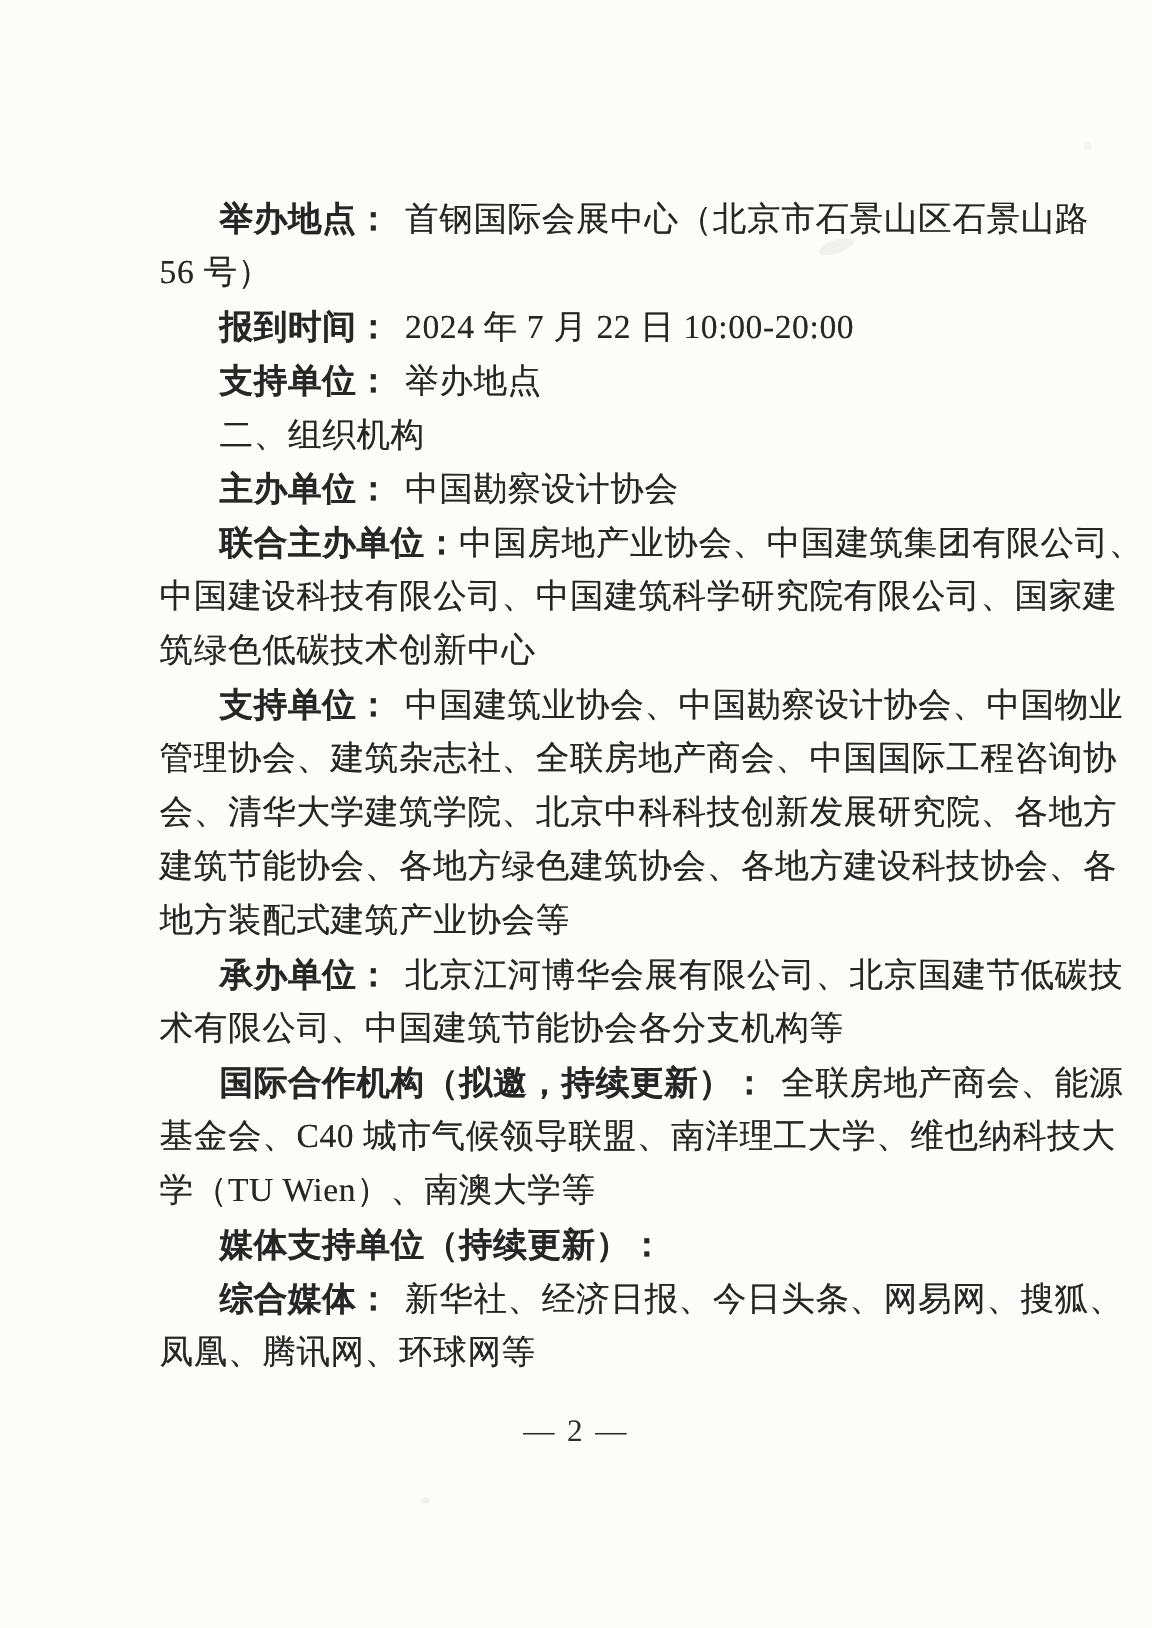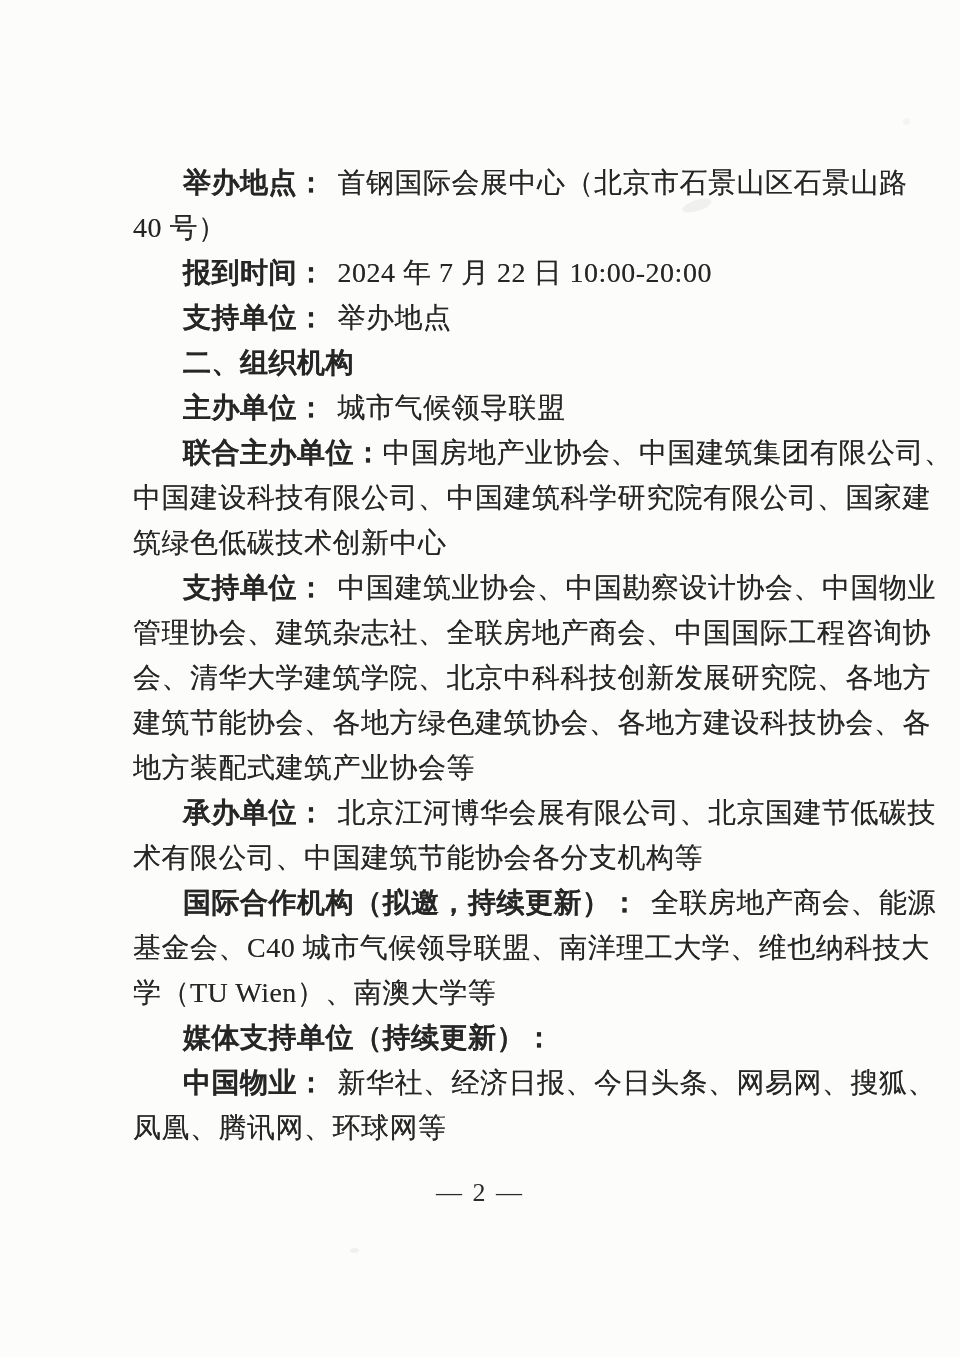--- a/index.html
+++ b/index.html
@@ -32,21 +32,21 @@
   }
   .indent { padding-left: 50px; }
   .lbl {
     font-family: "Liberation Sans", "DejaVu Sans", sans-serif;
     font-weight: 700;
     padding-right: 12px;
   }
   .lbl.tight { padding-right: 0; }
   .heading {
     font-family: "Liberation Sans", "DejaVu Sans", sans-serif;
-    font-weight: 700;
+    font-weight: 400;
   }
   .txt { font-weight: 400; }
   .pagenum {
     position: absolute;
     top: 1170px;
     left: 0;
     width: 100%;
     height: 45px;
     line-height: 45px;
     text-align: center;
@@ -69,29 +69,29 @@
 <div class="paper">
 
   <div class="smudge smudge-1"></div>
   <div class="smudge smudge-2"></div>
   <div class="smudge smudge-3"></div>
 
   <div class="content">
 
     <div class="line indent"><span class="lbl">举办地点：</span><span class="txt">首钢国际会展中心（北京市石景山区石景山路</span></div>
 
-    <div class="line"><span class="txt">40 号）</span></div>
+    <div class="line"><span class="txt">56 号）</span></div>
 
     <div class="line indent"><span class="lbl">报到时间：</span><span class="txt">2024 年 7 月 22 日 10:00-20:00</span></div>
 
     <div class="line indent"><span class="lbl">支持单位：</span><span class="txt">举办地点</span></div>
 
     <div class="line indent"><span class="heading">二、组织机构</span></div>
 
-    <div class="line indent"><span class="lbl">主办单位：</span><span class="txt">城市气候领导联盟</span></div>
+    <div class="line indent"><span class="lbl">主办单位：</span><span class="txt">中国勘察设计协会</span></div>
 
     <div class="line indent"><span class="lbl tight">联合主办单位：</span><span class="txt">中国房地产业协会、中国建筑集团有限公司、</span></div>
 
     <div class="line"><span class="txt">中国建设科技有限公司、中国建筑科学研究院有限公司、国家建</span></div>
 
     <div class="line"><span class="txt">筑绿色低碳技术创新中心</span></div>
 
     <div class="line indent"><span class="lbl">支持单位：</span><span class="txt">中国建筑业协会、中国勘察设计协会、中国物业</span></div>
 
     <div class="line"><span class="txt">管理协会、建筑杂志社、全联房地产商会、中国国际工程咨询协</span></div>
@@ -107,21 +107,21 @@
     <div class="line"><span class="txt">术有限公司、中国建筑节能协会各分支机构等</span></div>
 
     <div class="line indent"><span class="lbl">国际合作机构（拟邀，持续更新）：</span><span class="txt">全联房地产商会、能源</span></div>
 
     <div class="line"><span class="txt">基金会、C40 城市气候领导联盟、南洋理工大学、维也纳科技大</span></div>
 
     <div class="line"><span class="txt">学（TU Wien）、南澳大学等</span></div>
 
     <div class="line indent"><span class="lbl tight">媒体支持单位（持续更新）：</span></div>
 
-    <div class="line indent"><span class="lbl">中国物业：</span><span class="txt">新华社、经济日报、今日头条、网易网、搜狐、</span></div>
+    <div class="line indent"><span class="lbl">综合媒体：</span><span class="txt">新华社、经济日报、今日头条、网易网、搜狐、</span></div>
 
     <div class="line"><span class="txt">凤凰、腾讯网、环球网等</span></div>
 
   </div>
 
   <div class="pagenum">— 2 —</div>
 
 </div>
 
 </body></html>

